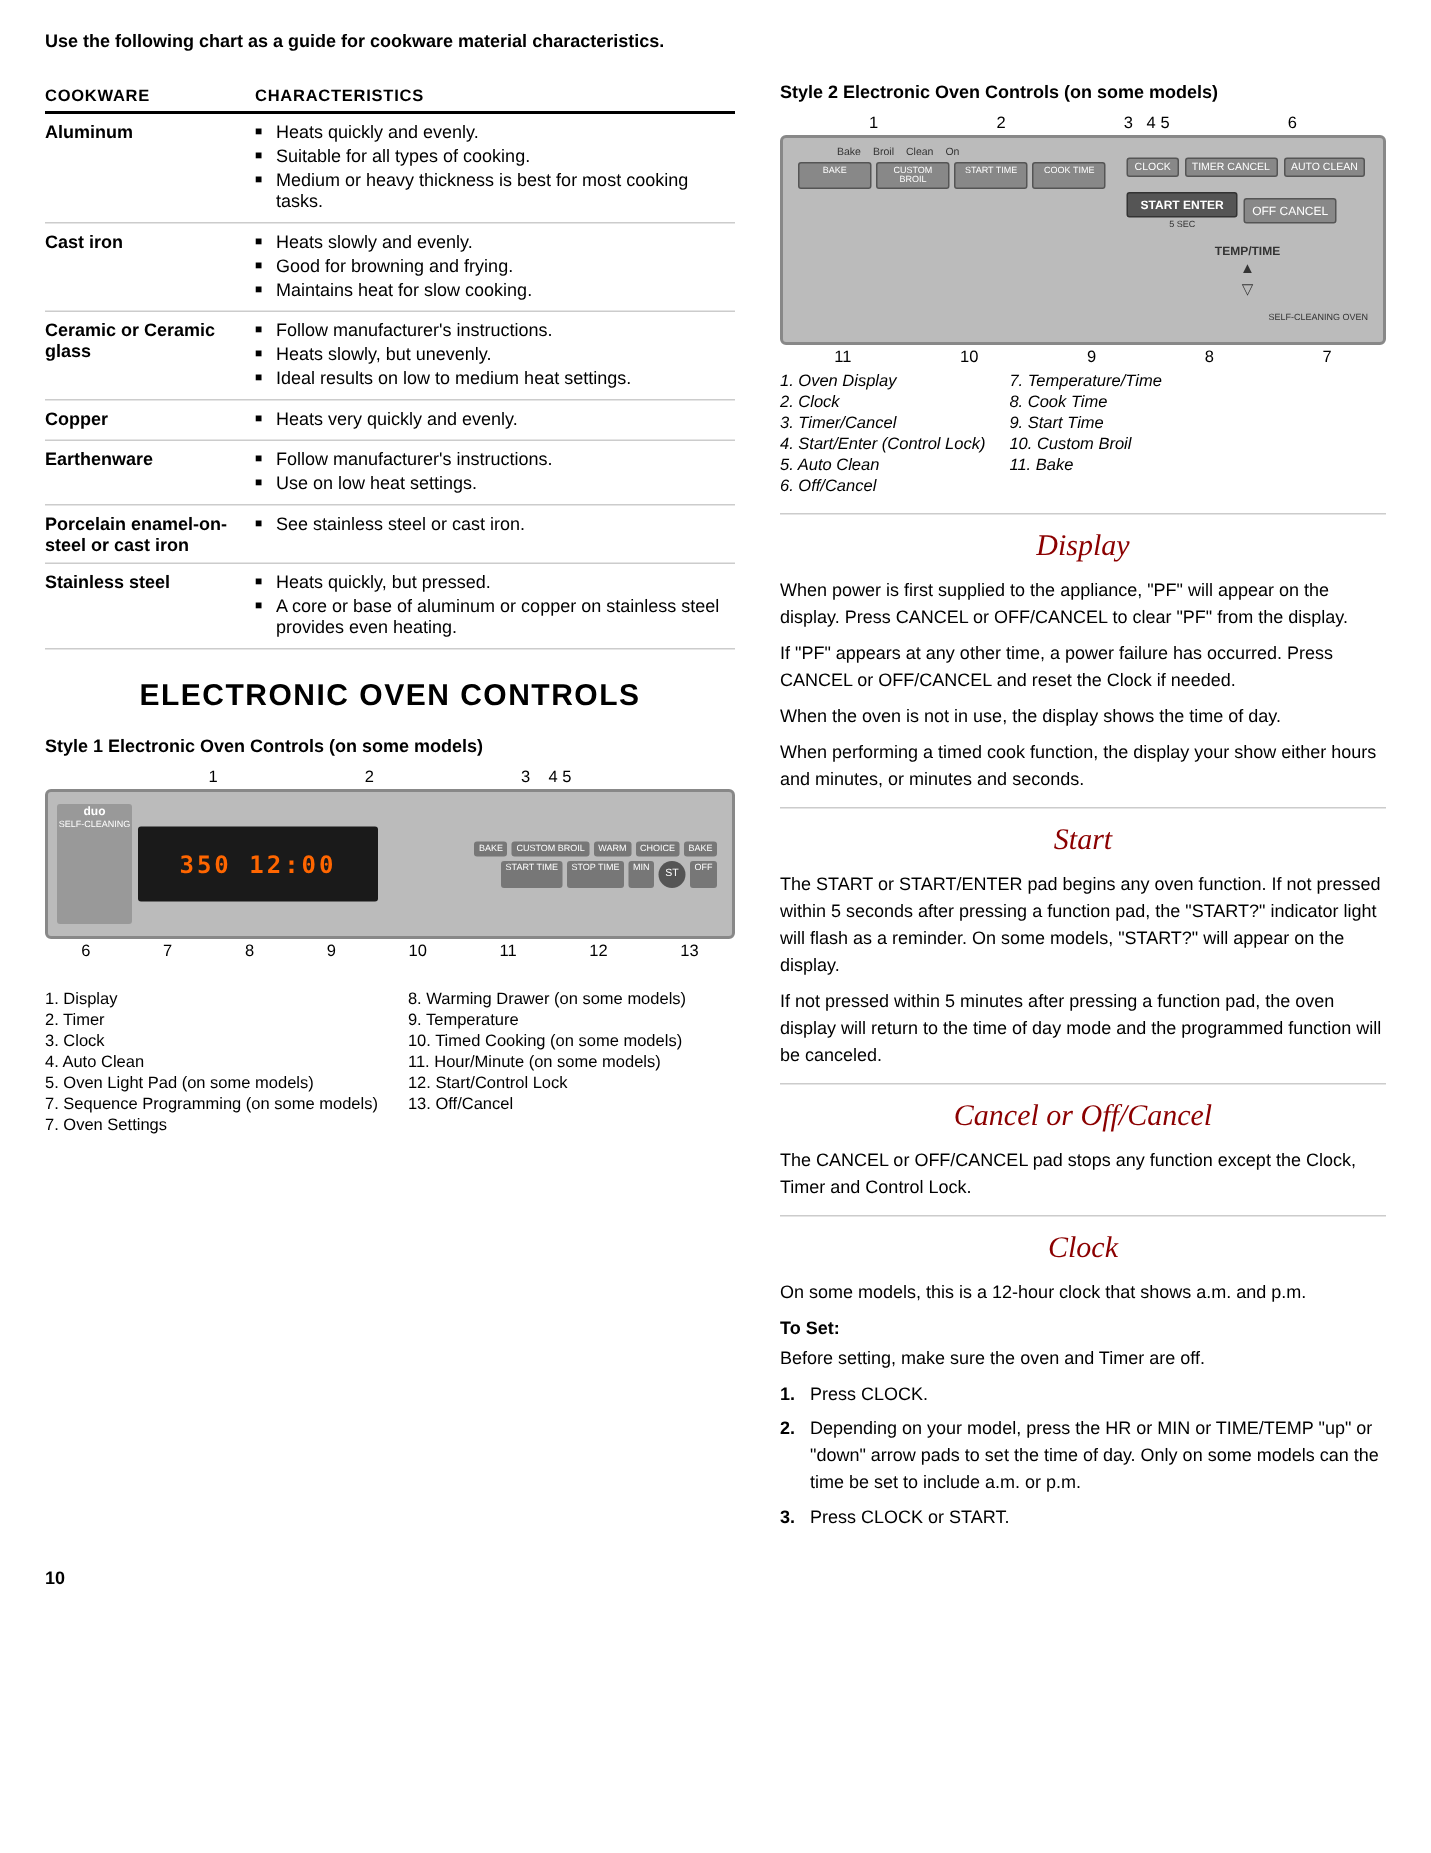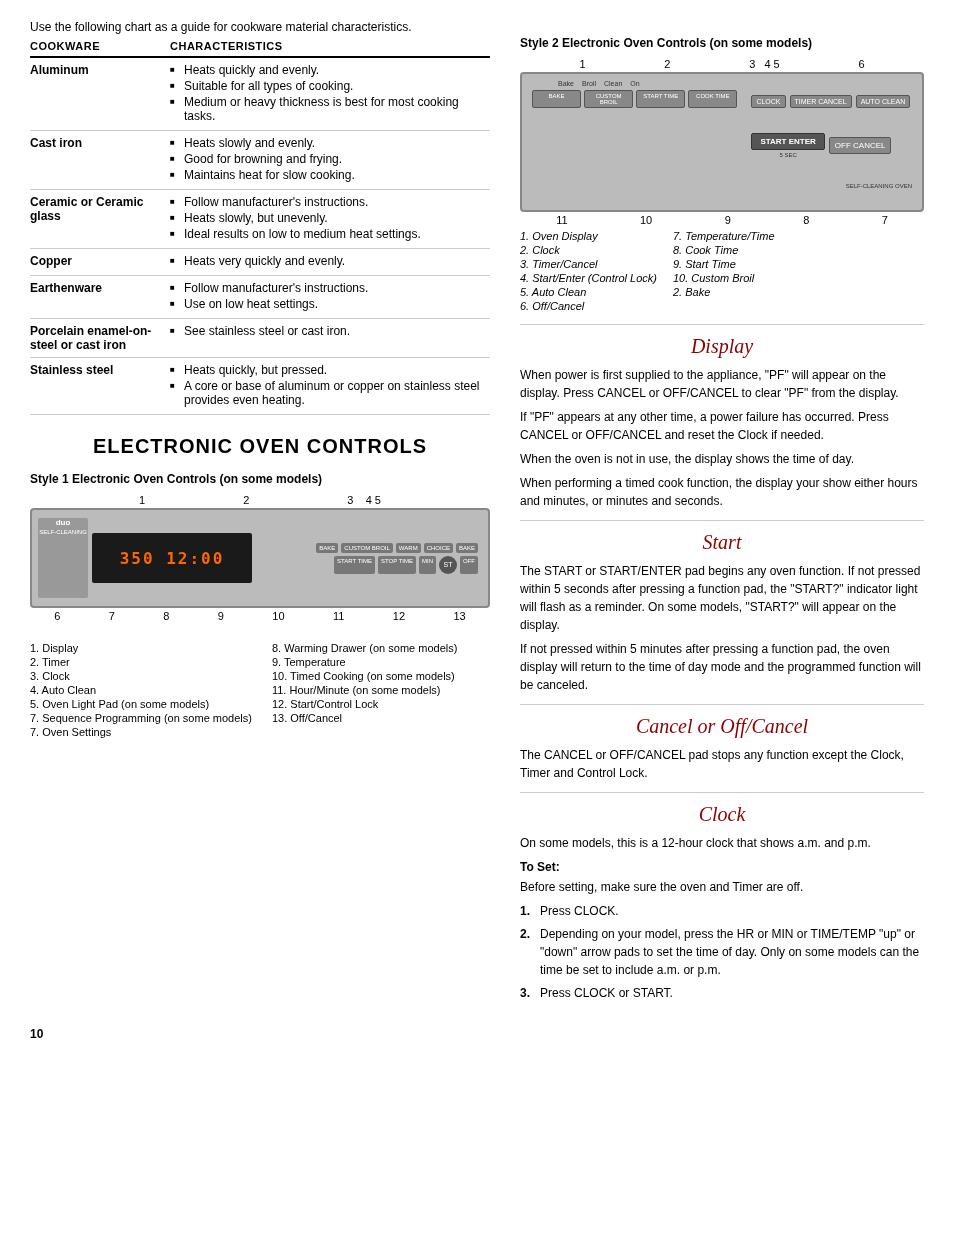--- a/index.html
+++ b/index.html
@@ -13,22 +13,23 @@
       padding: 20px 30px;
     }
     .page-container {
       display: flex;
       flex-direction: column;
       width: 100%;
     }
     
     .intro-text {
       font-size: 12px;
-      margin-bottom: 2px;
+      margin-bottom: 20px;
       max-width: 460px;
+      font-weight: bold;
     }
     
     .main-layout {
       display: flex;
       gap: 30px;
       width: 100%;
     }
     .left-col {
       width: 460px;
       flex-shrink: 0;
@@ -362,20 +363,25 @@
               <div style="background:#888; border:1px solid #555; border-radius:2px; padding:2px 4px; font-size:7px; color:#fff;">TIMER CANCEL</div>
               <div style="background:#888; border:1px solid #555; border-radius:2px; padding:2px 4px; font-size:7px; color:#fff;">AUTO CLEAN</div>
             </div>
             <div style="display:flex; gap:4px; align-items:center;">
               <div style="display:flex; flex-direction:column; gap:2px;">
                 <div style="background:#555; border:1px solid #333; border-radius:2px; padding:3px 8px; font-size:8px; color:#fff; font-weight:bold; text-align:center;">START ENTER</div>
                 <div style="font-size:6px; color:#333; text-align:center;">5 SEC</div>
               </div>
               <div style="background:#888; border:1px solid #555; border-radius:2px; padding:3px 5px; font-size:8px; color:#fff; text-align:center;">OFF CANCEL</div>
             </div>
+            <div style="display:flex; flex-direction:column; align-items:center; gap:2px;">
+              <div style="font-size:8px; color:#333; font-weight:bold;">TEMP/TIME</div>
+              <div style="font-size:10px; color:#333;">▲</div>
+              <div style="font-size:10px; color:#333;">▽</div>
+            </div>
             <div style="font-size:6px; color:#333; text-align:right;">SELF-CLEANING OVEN</div>
           </div>
         </div>
 
         <div style="display:flex; justify-content:space-around; font-size:11px; margin-top:2px;">
           <span>11</span>
           <span>10</span>
           <span>9</span>
           <span>8</span>
           <span>7</span>
@@ -389,21 +395,21 @@
             <li>3. Timer/Cancel</li>
             <li>4. Start/Enter (Control Lock)</li>
             <li>5. Auto Clean</li>
             <li>6. Off/Cancel</li>
           </ul>
         <ul class="caption-list" id="style2-captions-right">
             <li>7. Temperature/Time</li>
             <li>8. Cook Time</li>
             <li>9. Start Time</li>
             <li>10. Custom Broil</li>
-            <li>2. Bake</li>
+            <li>11. Bake</li>
           </ul>
       </div>
 
       <hr class="section-divider">
 
       <div class="section-heading">Display</div>
       <div id="display-paragraphs">
           <p class="section-text">When power is first supplied to the appliance, "PF" will appear on the display. Press CANCEL or OFF/CANCEL to clear "PF" from the display.</p>
           <p class="section-text">If "PF" appears at any other time, a power failure has occurred. Press CANCEL or OFF/CANCEL and reset the Clock if needed.</p>
           <p class="section-text">When the oven is not in use, the display shows the time of day.</p>

